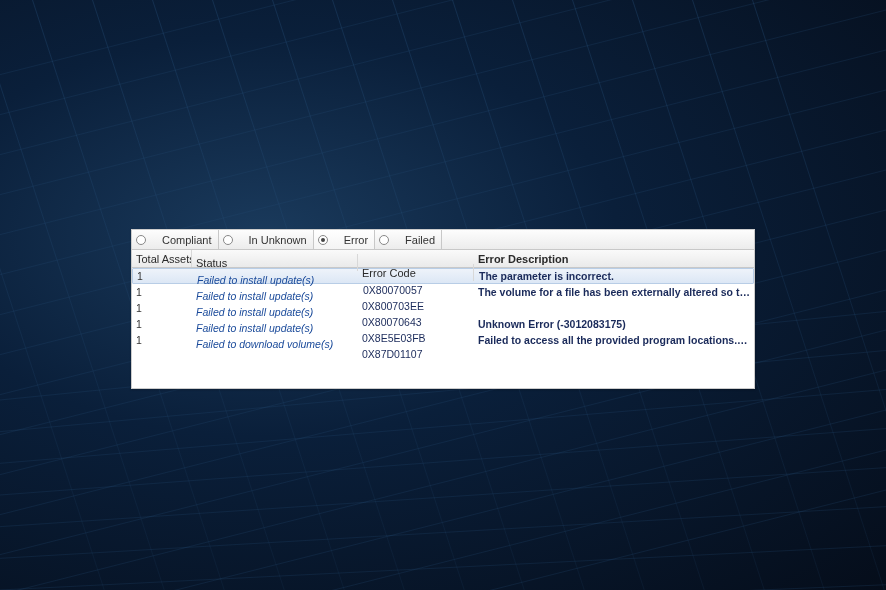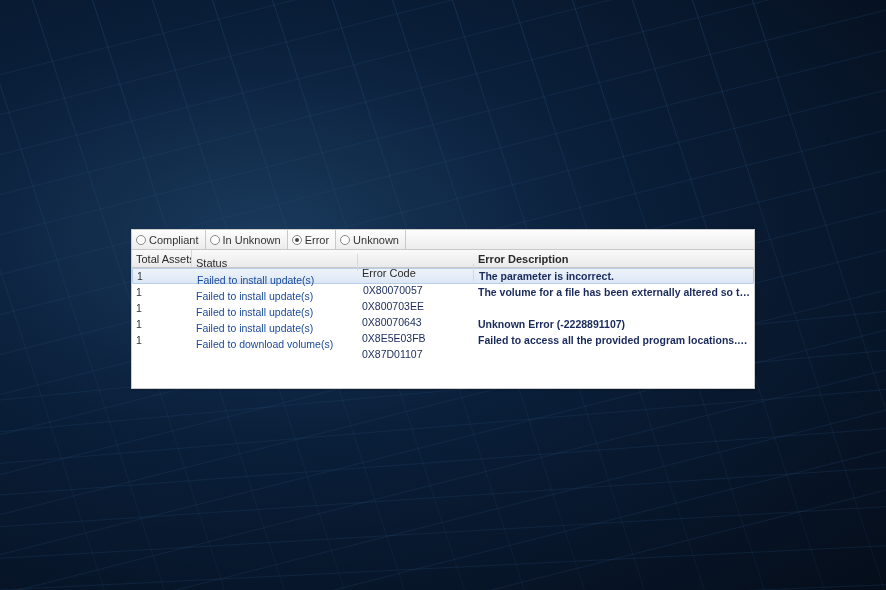--- a/index.html
+++ b/index.html
@@ -44,21 +44,21 @@
     }
     .tab {
       display: flex;
       align-items: center;
       padding: 0 6px 0 4px;
       border-right: 1px solid #c8c8c8;
       font-size: 11px;
       color: #333;
       background: linear-gradient(to bottom, #fdfdfd, #ececec);
       cursor: default;
-      gap: 3px;
+      gap: 16px;
     }
     .tab.active {
       background: linear-gradient(to bottom, #ffffff, #f4f4f4);
       font-weight: 500;
       justify-content: center;
     }
     .radio {
       width: 10px;
       height: 10px;
       border: 1px solid #888;
@@ -116,21 +116,21 @@
       border-radius: 1px;
     }
     .td {
       padding: 0 4px;
       overflow: hidden;
       white-space: nowrap;
       text-overflow: ellipsis;
       color: #1a2a5a;
     }
     .td.col-assets { color: #333; }
-    .link { color: #1a4a9a; text-decoration: none; }
+    .link { color: #1a4a9a; text-decoration: none; font-style: italic; }
   </style>
 </head>
 <body>
 
 <div class="background">
   <div class="grid-overlay">
     <svg viewBox="0 0 886 590" preserveAspectRatio="none">
       <defs>
         <linearGradient id="lg" x1="0" y1="0" x2="1" y2="1">
           <stop offset="0%" stop-color="#2a5a8a" stop-opacity="0.35"></stop>
@@ -192,21 +192,21 @@
     <div class="tab">
       <span class="radio"></span>
       <span>In Unknown</span>
     </div>
     <div class="tab active">
       <span class="radio checked"></span>
       <span>Error</span>
     </div>
     <div class="tab">
       <span class="radio"></span>
-      <span>Unknown</span>
+      <span>Failed</span>
     </div>
   </div>
 
   <div class="table">
     <div class="thead">
       <div class="th col-assets">
         <span>Total Assets</span>
 
       </div>
       <div class="th col-status">
@@ -234,21 +234,21 @@
       </div>
       <div class="tr">
         <div class="td col-assets">1</div>
         <div class="td col-status"><a class="link">Failed to install update(s)</a></div>
         <div class="td col-code">0X80070643</div>
       </div>
       <div class="tr">
         <div class="td col-assets">1</div>
         <div class="td col-status"><a class="link">Failed to install update(s)</a></div>
         <div class="td col-code">0X8E5E03FB</div>
-        <div class="td col-desc">Unknown Error (-2228891107)</div>
+        <div class="td col-desc">Unknown Error (-3012083175)</div>
       </div>
       <div class="tr">
         <div class="td col-assets">1</div>
         <div class="td col-status"><a class="link">Failed to download volume(s)</a></div>
         <div class="td col-code">0X87D01107</div>
         <div class="td col-desc">Failed to access all the provided program locations. This program may retry if the m...</div>
       </div>
     </div>
   </div>
 </div>

